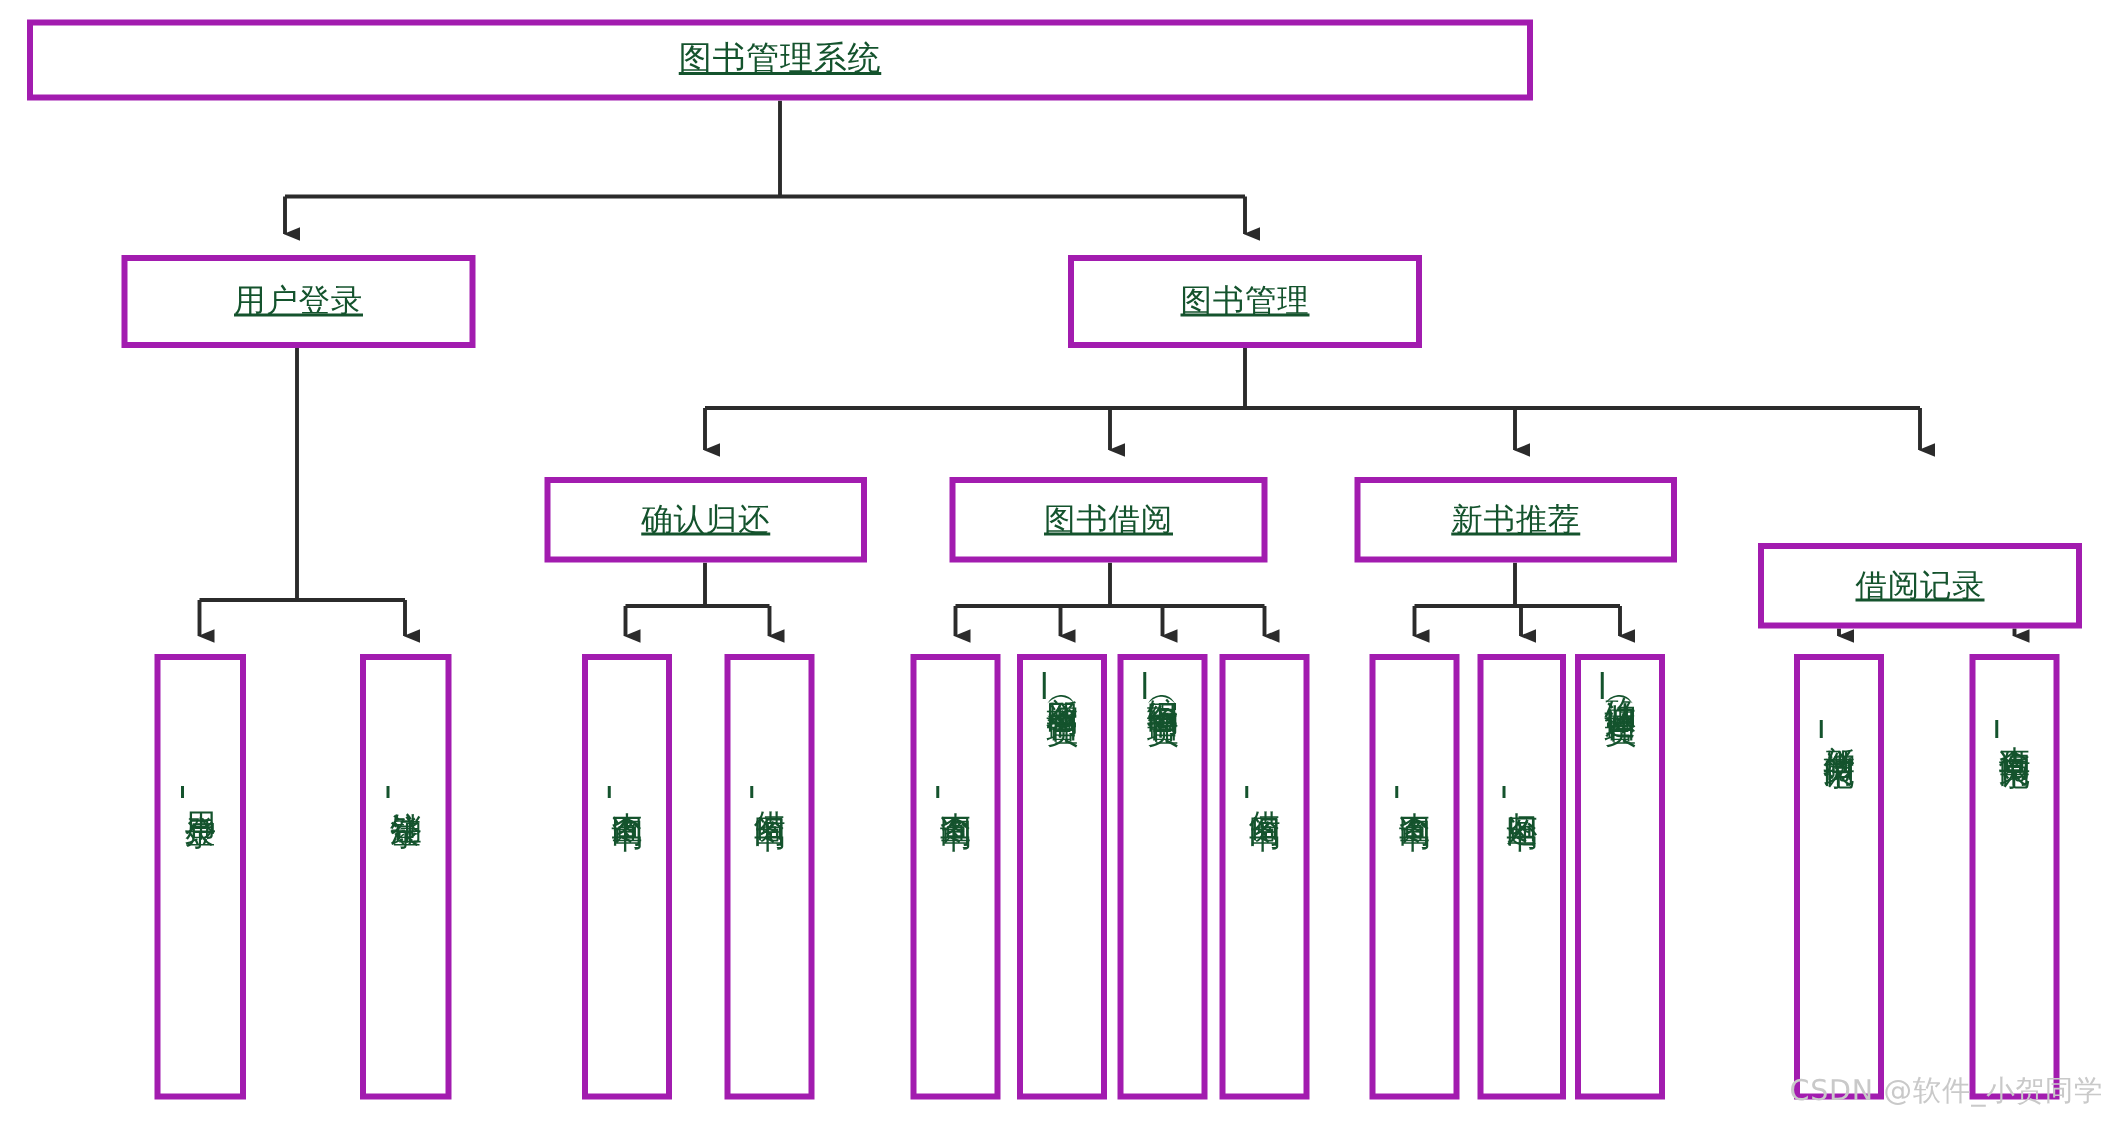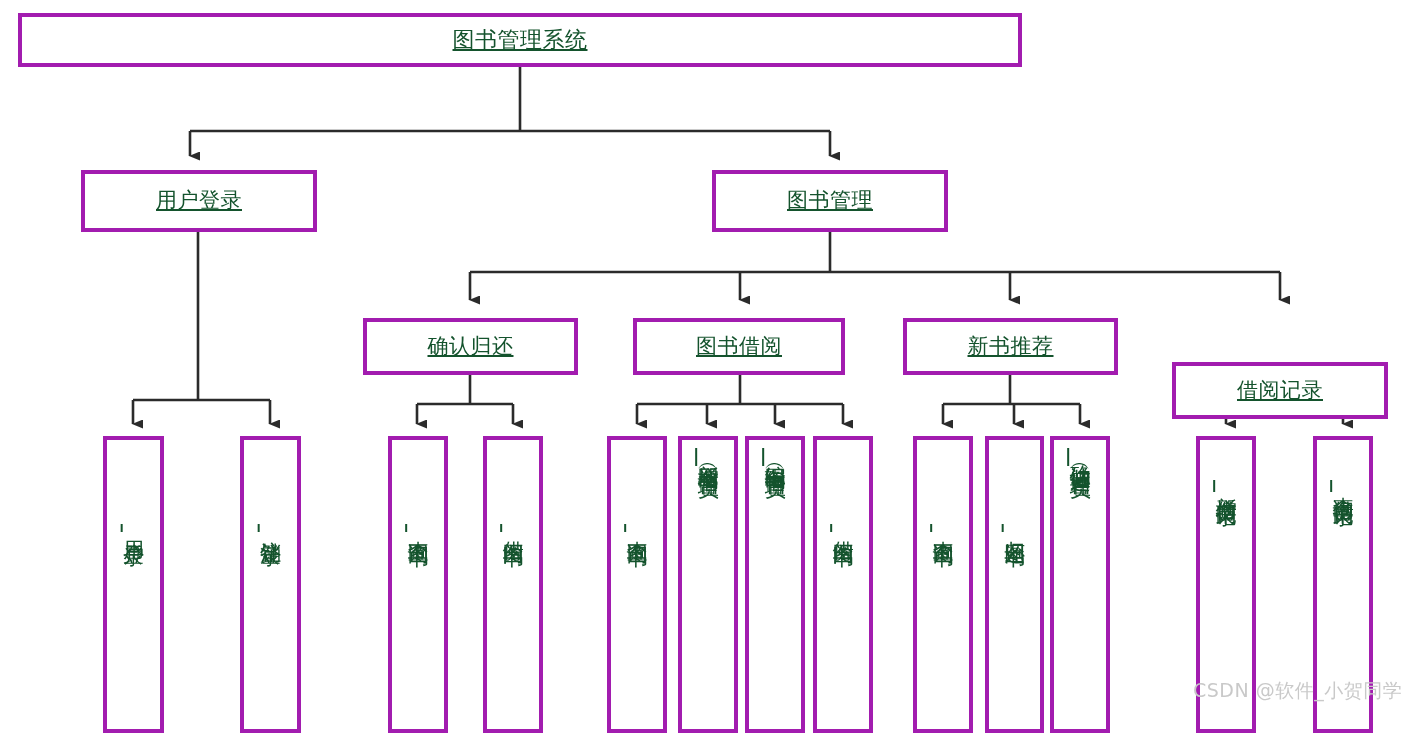--- a/index.html
+++ b/index.html
@@ -182,15 +182,15 @@
     <span class="label">确认归还（管理员）</span>
   </div>
 
   <div class="node vert" style="left:1196px; top:436px; width:60px; height:297px; padding-top:40px;">
     <span class="label">新增借阅记录</span>
   </div>
   <div class="node vert" style="left:1313px; top:436px; width:60px; height:297px; padding-top:40px;">
     <span class="label">查询借阅记录</span>
   </div>
 
-  <div class="watermark" style="left:1193px; top:678px;">CSDN @软件_小贺同学</div>
+  <div class="watermark" style="left:1193px; top:714px;">CSDN @软件_小贺同学</div>
 
 </div>
 
 </body></html>

